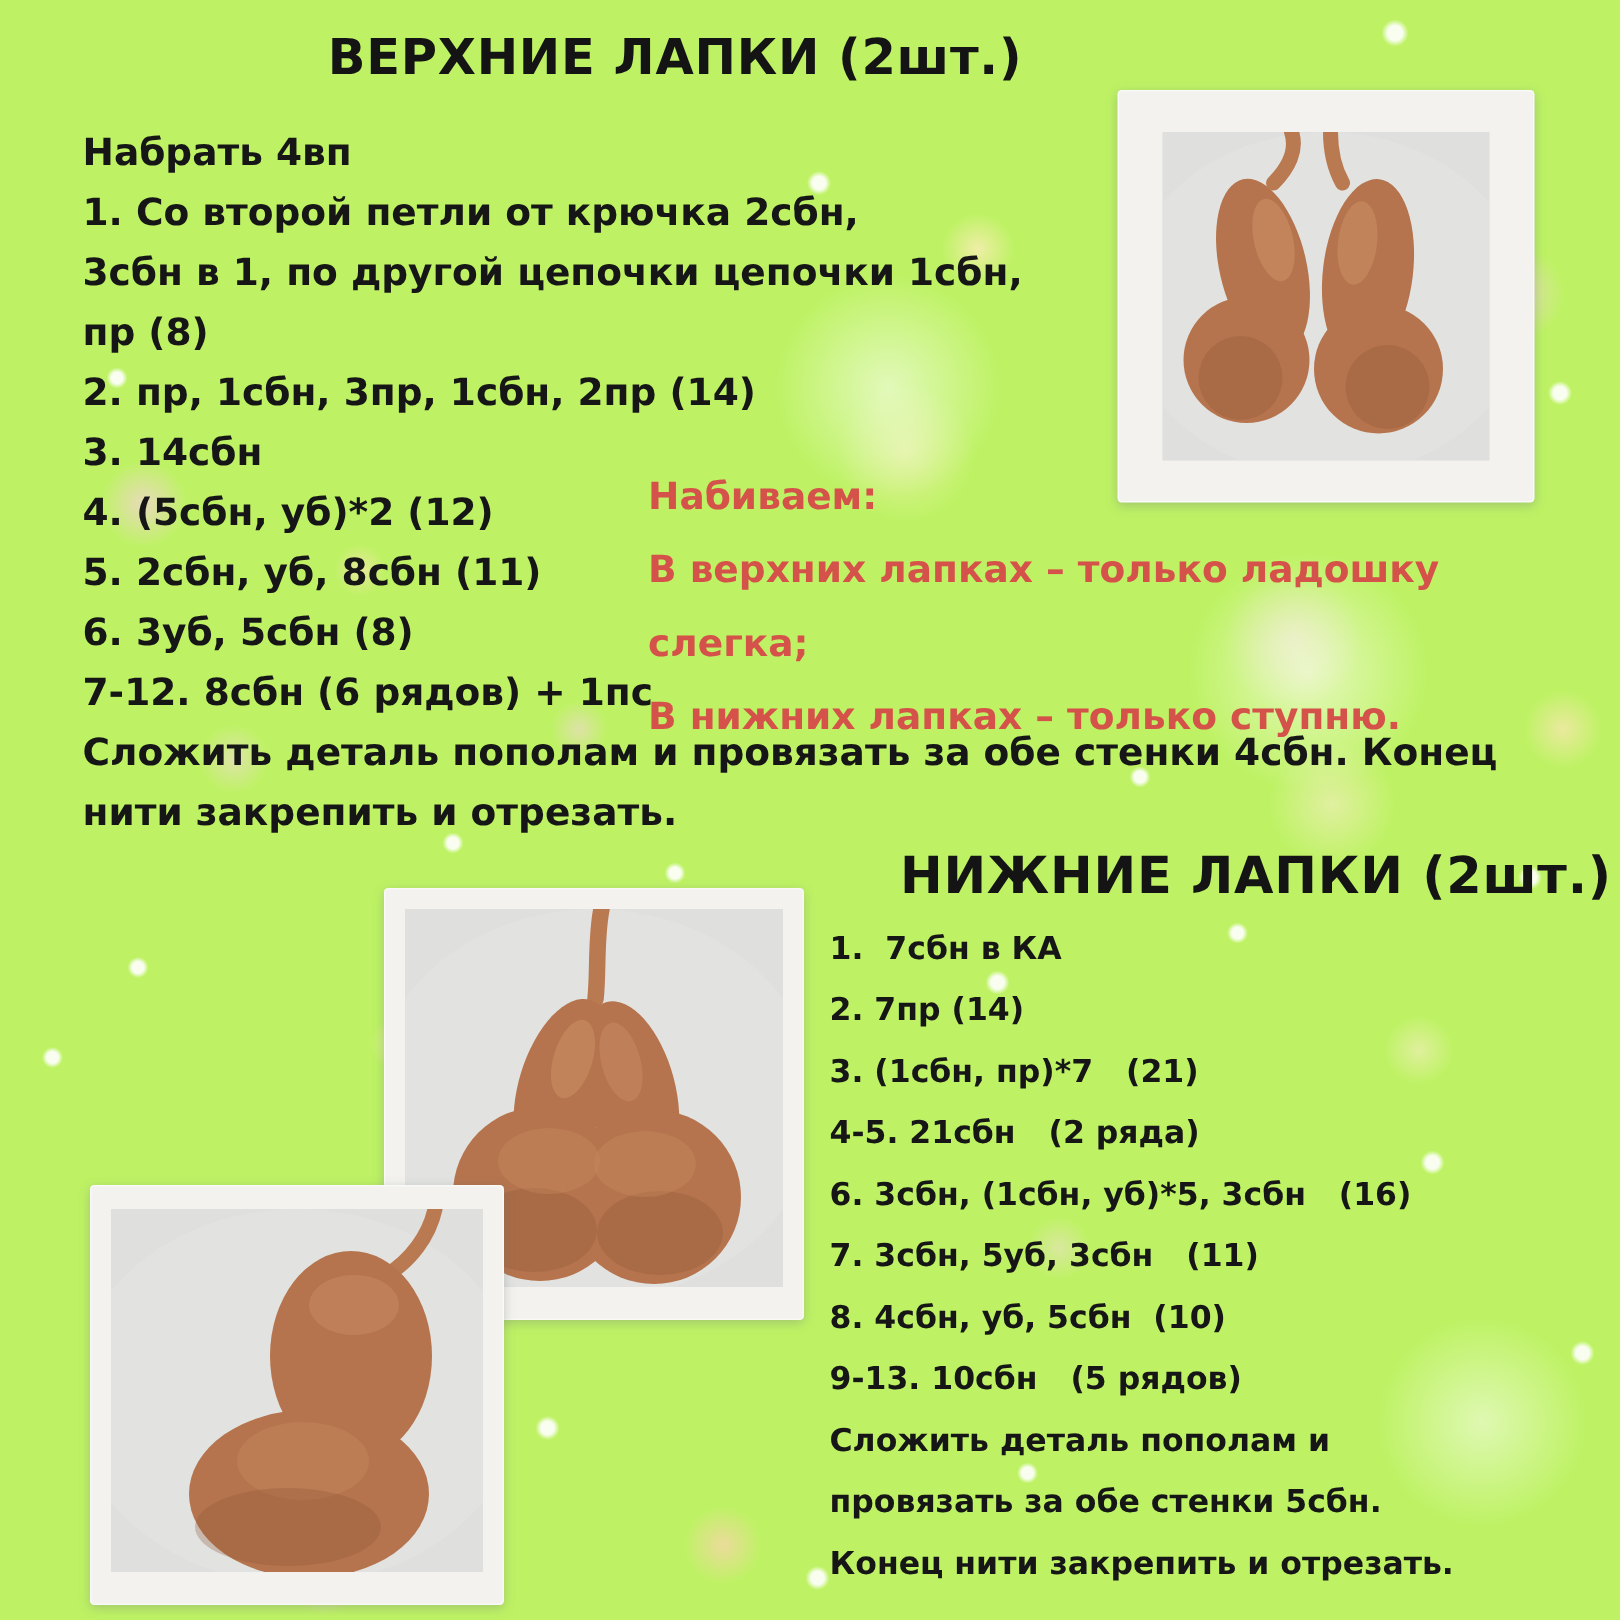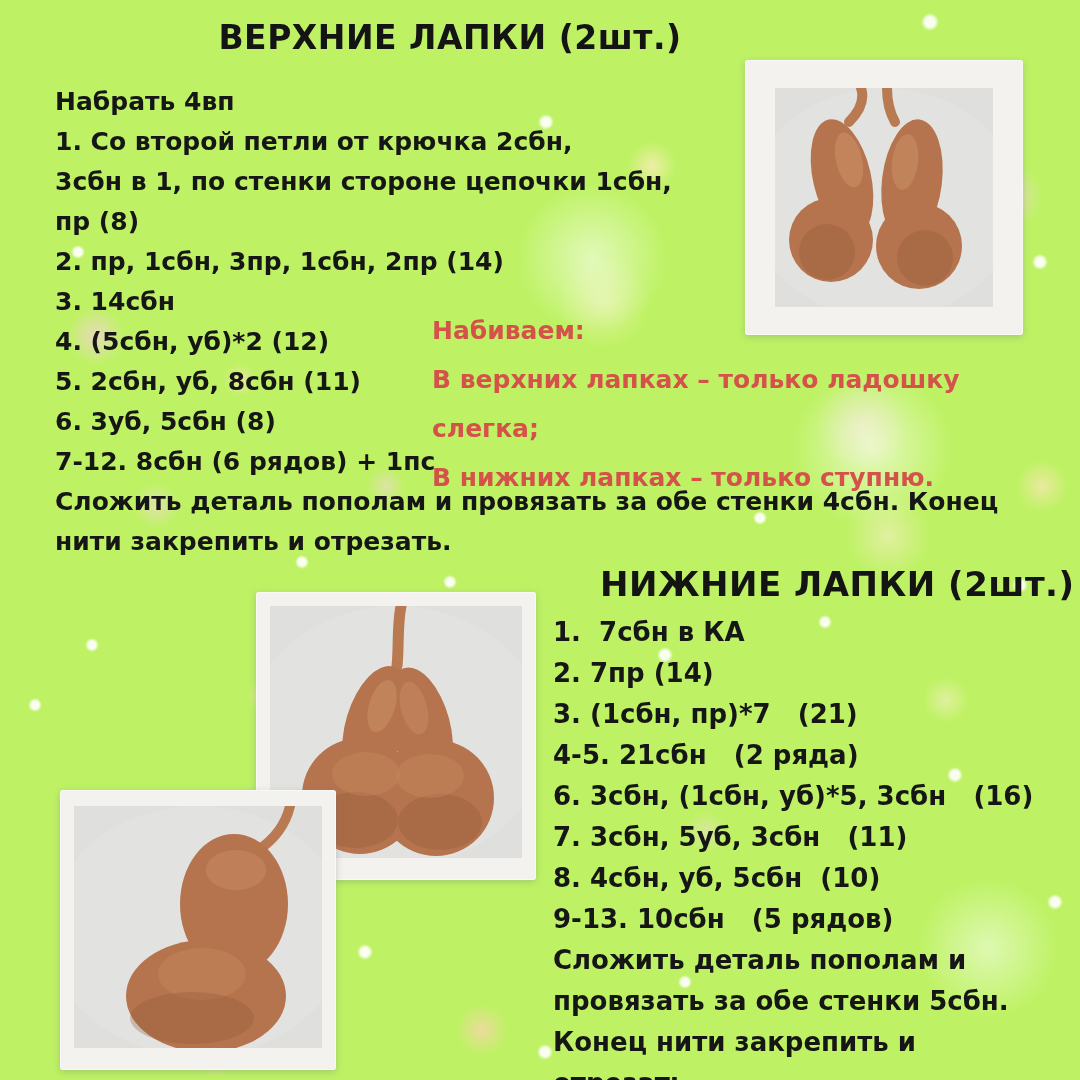--- a/index.html
+++ b/index.html
@@ -52,21 +52,21 @@
     letter-spacing:.5px;white-space:nowrap;
   }
   .title-upper{left:150px;top:18px;width:600px;font-size:33px;text-align:center;}
   .title-lower{left:600px;top:564px;width:460px;font-size:34px;text-align:center;}
   .text-block p{
     margin:0;color:#161616;font-weight:bold;white-space:pre-wrap;
   }
   .upper-block{position:absolute;left:55px;top:82px;width:960px;}
   .upper-block p{font-size:25px;line-height:40px;}
   .lower-block{position:absolute;left:553px;top:612px;width:500px;}
-  .lower-block p{font-size:26px;line-height:41px;}
+  .lower-block p{font-size:21px;line-height:41px;}
   .stuffing{position:absolute;left:432px;top:306px;width:630px;}
   .stuffing p{
     margin:0;color:#d5524a;font-weight:bold;font-size:25px;line-height:49px;
     white-space:pre-wrap;
   }
   .photo{
     position:absolute;background:#f3f2ee;border-radius:3px;
     box-shadow:0 2px 7px rgba(110,120,130,.35), 0 0 0 1px rgba(255,255,255,.5) inset;
   }
   .photo-inner{background:#dfe0de;width:100%;height:100%;overflow:hidden;}
@@ -82,21 +82,21 @@
 <body>
 
 <div class="canvas">
   <div class="bg-dots"></div>
 
   <h1 class="title title-upper">ВЕРХНИЕ ЛАПКИ (2шт.)</h1>
 
   <div class="text-block upper-block">
     <p>Набрать 4вп</p>
     <p>1. Со второй петли от крючка 2сбн,</p>
-    <p>3сбн в 1, по стенки стороне цепочки 1сбн,</p>
+    <p>3сбн в 1, по другой цепочки цепочки 1сбн,</p>
     <p>пр (8)</p>
     <p>2. пр, 1сбн, 3пр, 1сбн, 2пр (14)</p>
     <p>3. 14сбн</p>
     <p>4. (5сбн, уб)*2 (12)</p>
     <p>5. 2сбн, уб, 8сбн (11)</p>
     <p>6. 3уб, 5сбн (8)</p>
     <p>7-12. 8сбн (6 рядов) + 1пс</p>
     <p>Сложить деталь пополам и провязать за обе стенки 4сбн. Конец</p>
     <p>нити закрепить и отрезать.</p>
   </div>

